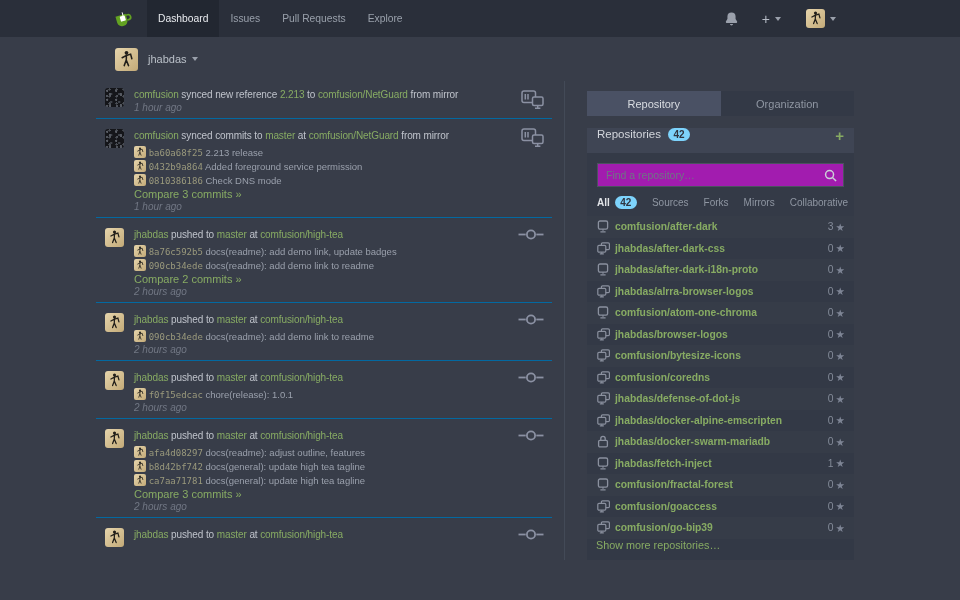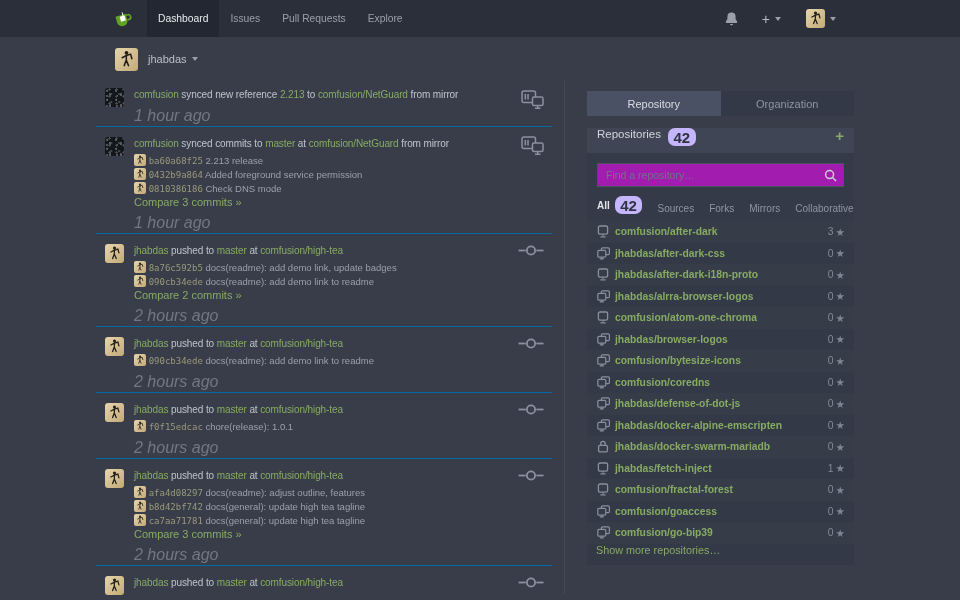--- a/index.html
+++ b/index.html
@@ -34,35 +34,35 @@
 .feed-item:last-child{border-bottom:none}
 .feed-item>.avatar{position:absolute;left:9px;top:10px;width:19px;height:19px}
 .feed-item:first-child>.avatar{top:7px}
 .type-icon{position:absolute;right:8px;top:9px}
 .f-title{font-size:10px;letter-spacing:-0.1px;line-height:14px;color:#bfc3cb}
 .commits{margin-top:3px}
 .commit-line{font-size:9.5px;line-height:14px;color:#9aa0ac;white-space:nowrap}
 .mini-av{display:inline-block;width:12px;height:12px;border-radius:2px;vertical-align:-2px;background:linear-gradient(135deg,#e6d5ac,#c3aa78)}
 .sha{font-family:"DejaVu Sans Mono",monospace;font-size:9px;color:#9a997c}
 .compare{display:block;margin-top:0;font-size:11px;line-height:13px}
-.f-time{margin-top:8px;font-size:16px;line-height:12px;color:#717784;font-style:italic}
+.f-time{font-size:10px;line-height:12px;color:#717784;font-style:italic}
 
 .tabs{display:flex;height:25px;margin-top:10px}
 .tab{flex:1;display:flex;align-items:center;justify-content:center;font-size:11px;color:#8f96a2;background:#333946}
 .tab.active{background:#4a5164;color:#d9dce1}
 .box{margin-top:12px}
 .box-header{height:25px;background:#3f4554;display:flex;align-items:flex-start;padding:0 10px;font-size:11.5px;color:#d3d6dc}
-.badge{background:#c4b5fd;color:#2f3440;font-size:15px;font-weight:bold;border-radius:7px;padding:1.5px 5.5px;margin-left:7px;line-height:1}
+.badge{background:#7dd3fc;color:#2f3440;font-size:10px;font-weight:bold;border-radius:7px;padding:1.5px 5.5px;margin-left:7px;line-height:1}
 .add-btn{margin-left:auto;color:#87ab63;font-size:15px;font-weight:bold;line-height:1}
 .box-body{background:#343a47;padding:10px 10px 0}
 .search{position:relative}
 .search input{width:100%;height:24px;background:#a21caf;border:1px solid #4b5260;color:#aeb4bf;font-size:10.5px;padding:0 26px 0 8px;outline:none;font-family:"Liberation Sans",sans-serif}
 .search input::placeholder{color:#6e7584}
 .search .mag{position:absolute;right:7px;top:5px}
-.filters{display:flex;align-items:flex-end;margin:9px 0 7px;font-size:10px;color:#8f96a2}
+.filters{display:flex;align-items:center;margin:9px 0 7px;font-size:10px;color:#8f96a2}
 .filter{margin-right:15px;display:flex;align-items:center}
 .filter.active{color:#e2e4e8;font-weight:bold}
 .filter .badge{margin-left:5px;font-weight:bold}
 .repo-list{list-style:none;margin:0 -10px}
 .repo-row{height:21.5px;display:flex;align-items:center;padding:0 9px;font-size:10.3px}
 .repo-row:nth-child(odd){background:#363c48}
 .repo-row:nth-child(even){background:#333946}
 .repo-icon{width:14px;display:flex;justify-content:center;margin-right:5px}
 .repo-name{color:#87ab63;font-weight:bold;font-size:10.3px}
 .stars{margin-left:auto;color:#848b99;font-size:10.3px;display:flex;align-items:center}

